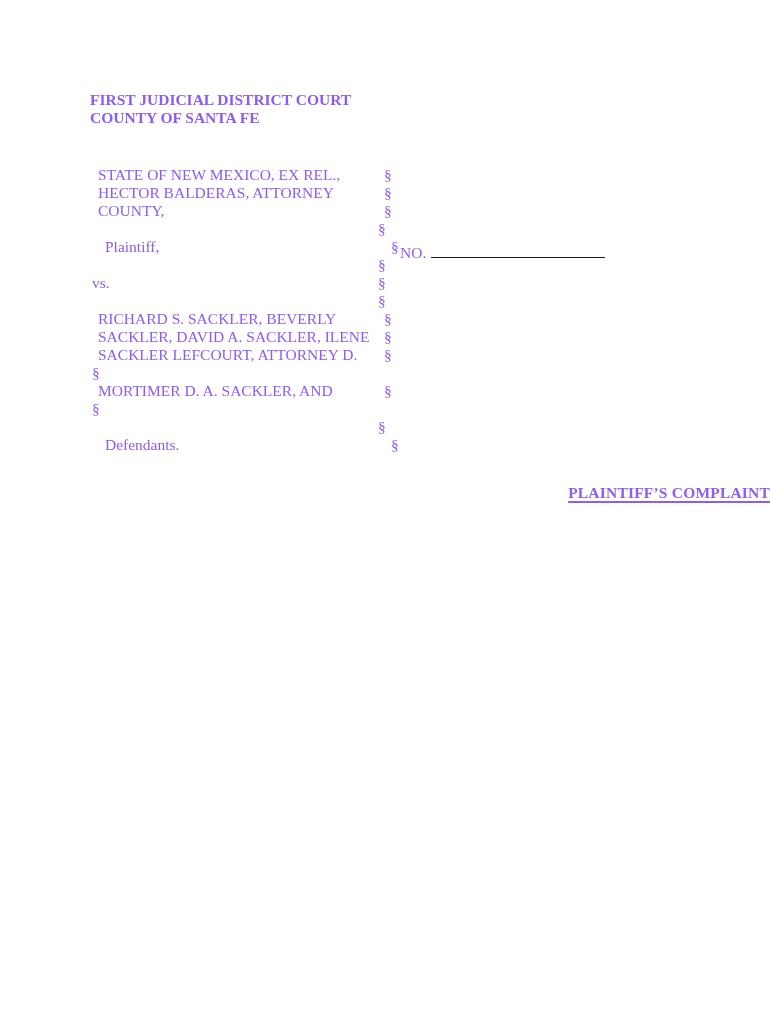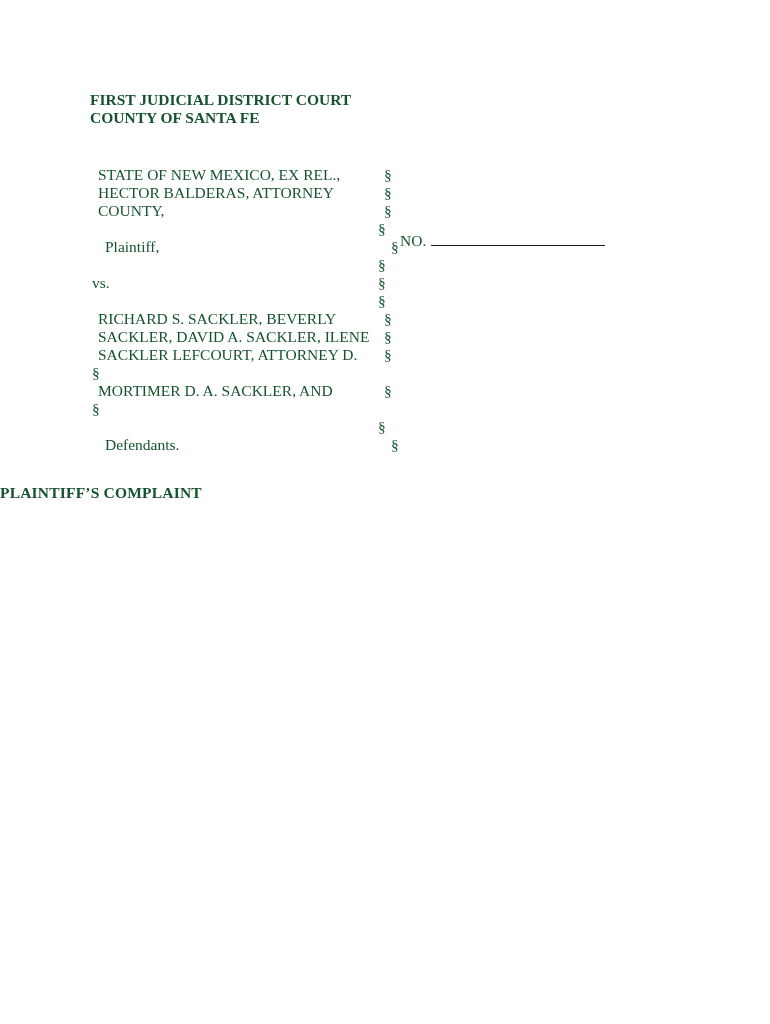--- a/index.html
+++ b/index.html
@@ -5,21 +5,21 @@
   html, body {
     margin: 0;
     padding: 0;
     background: #ffffff;
   }
   .page {
     position: relative;
     width: 770px;
     height: 1024px;
     background: #ffffff;
-    color: #14532d;
+    color: #8b5cf6;
     font-family: "Liberation Serif", "DejaVu Serif", serif;
     font-size: 15.5px;
     overflow: hidden;
   }
   
   .court-header {
     position: absolute;
     left: 90px;
     top: 91px;
     font-weight: bold;
@@ -31,21 +31,20 @@
     position: absolute;
     left: 92px;
     top: 166px;
     width: 560px;
   }
   .cap-row {
     display: flex;
     height: 18px;
     line-height: 18px;
     white-space: nowrap;
-    align-items: center;
   }
   .cap-left {
     width: 286px;
     flex: 0 0 286px;
   }
   .cap-left.party { padding-left: 6px; }
   .cap-left.role  { padding-left: 13px; }
   .cap-left.vs    { padding-left: 0; }
   .cap-sec {
     width: 22px;
@@ -61,23 +60,24 @@
     height: 13px;
     margin-left: 5px;
     border-bottom: 1.5px solid #1b1b1b;
   }
   
   .doc-title {
     position: absolute;
     left: 0;
     right: 0;
     top: 484px;
-    text-align: left;
+    text-align: right;
     font-weight: bold;
     line-height: 18px;
+    text-decoration: underline;
     text-decoration-thickness: 1.5px;
     text-underline-offset: 3px;
     letter-spacing: 0.2px;
   }
 </style>
 </head>
 <body>
 
 <div class="page">
 

